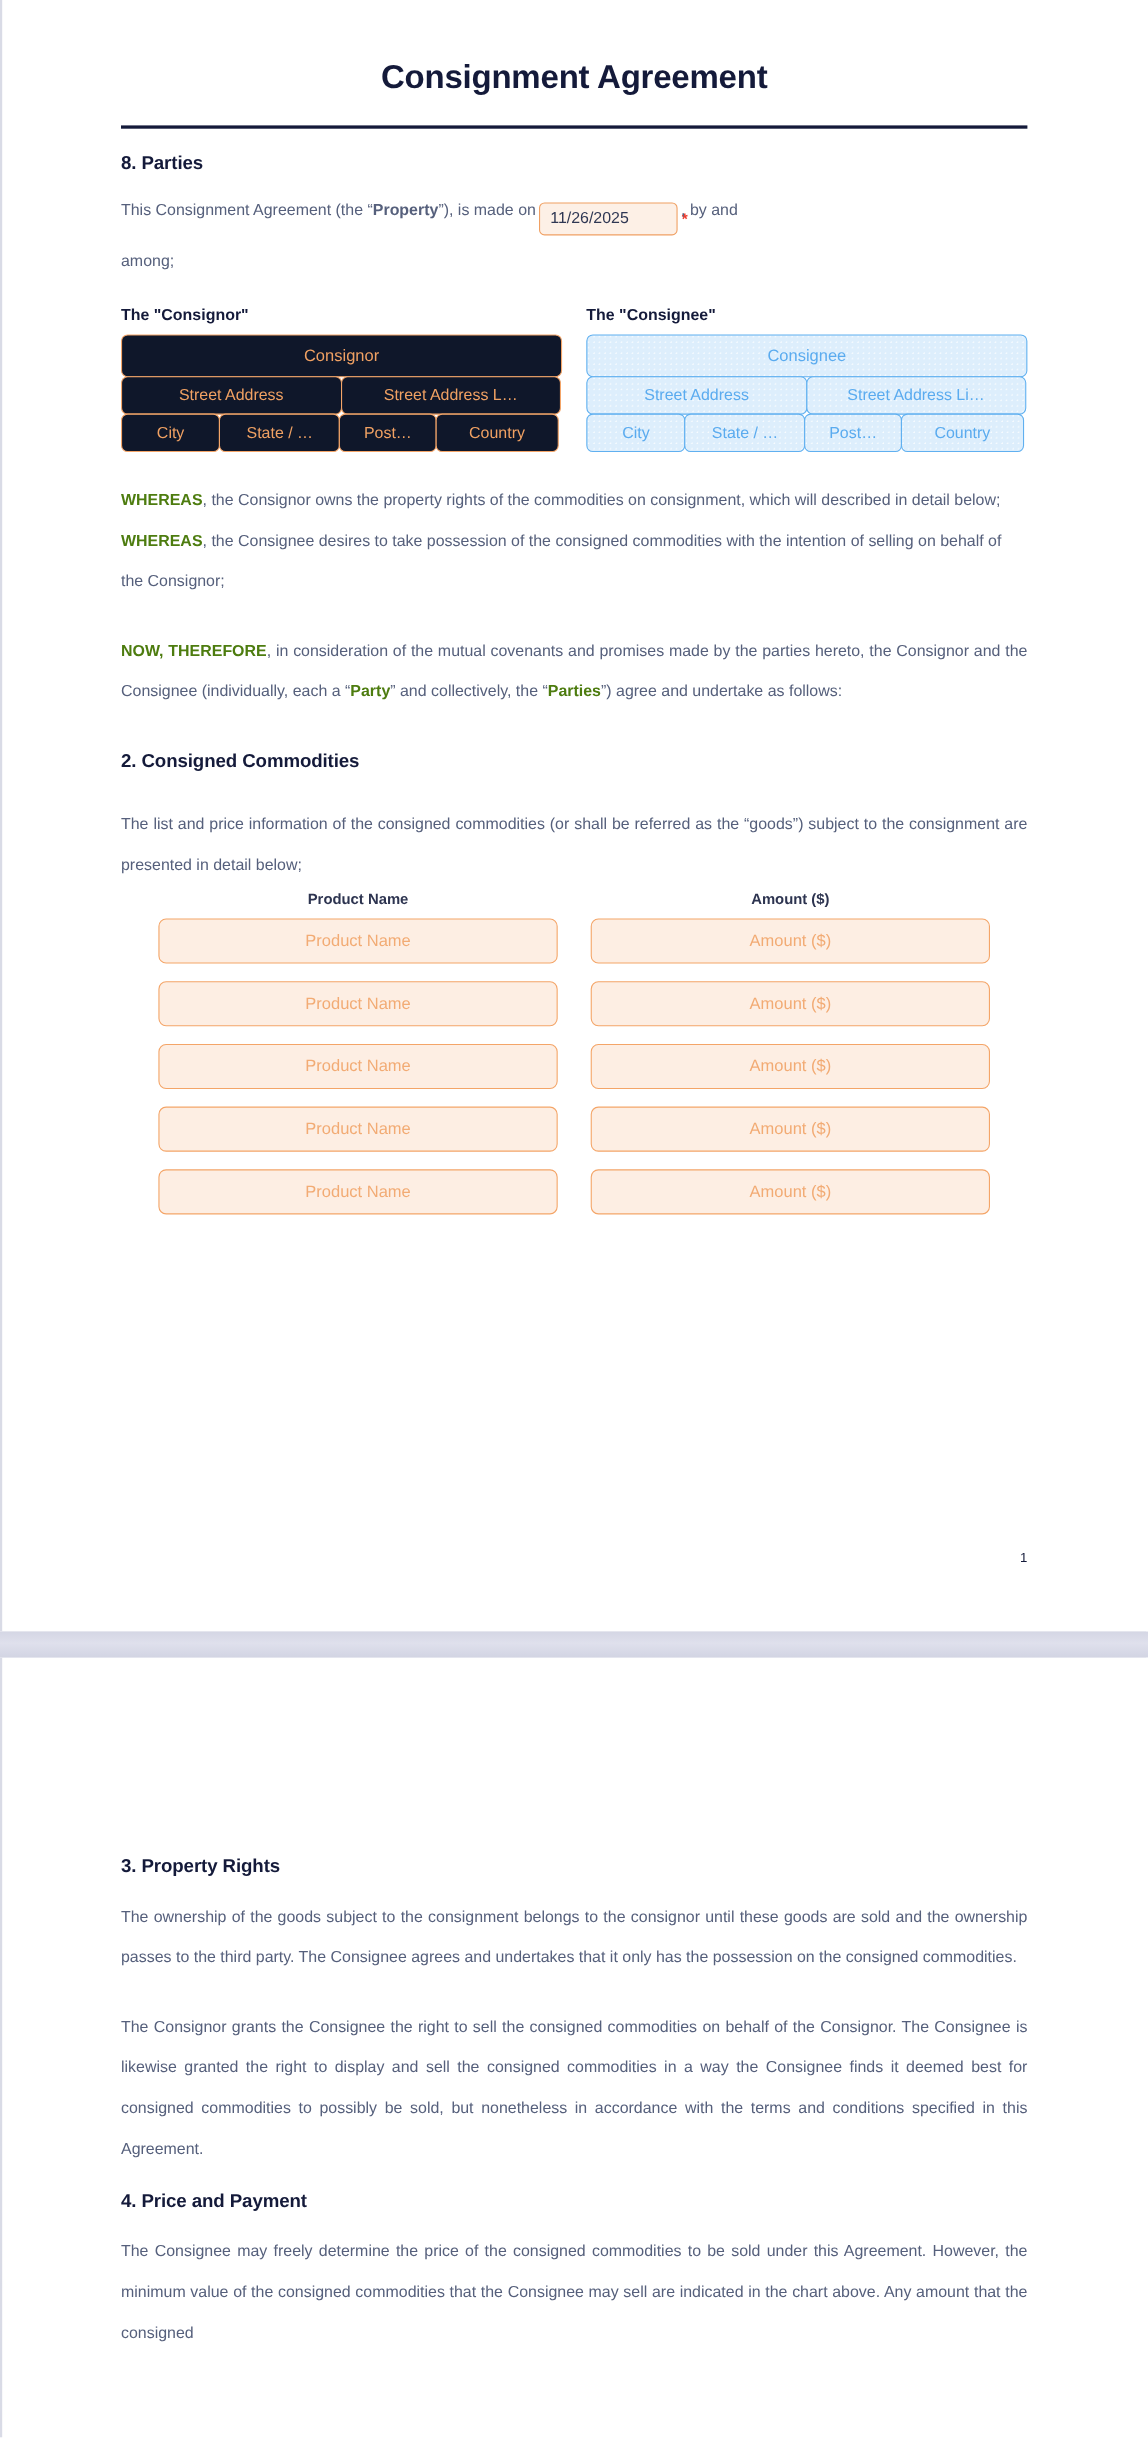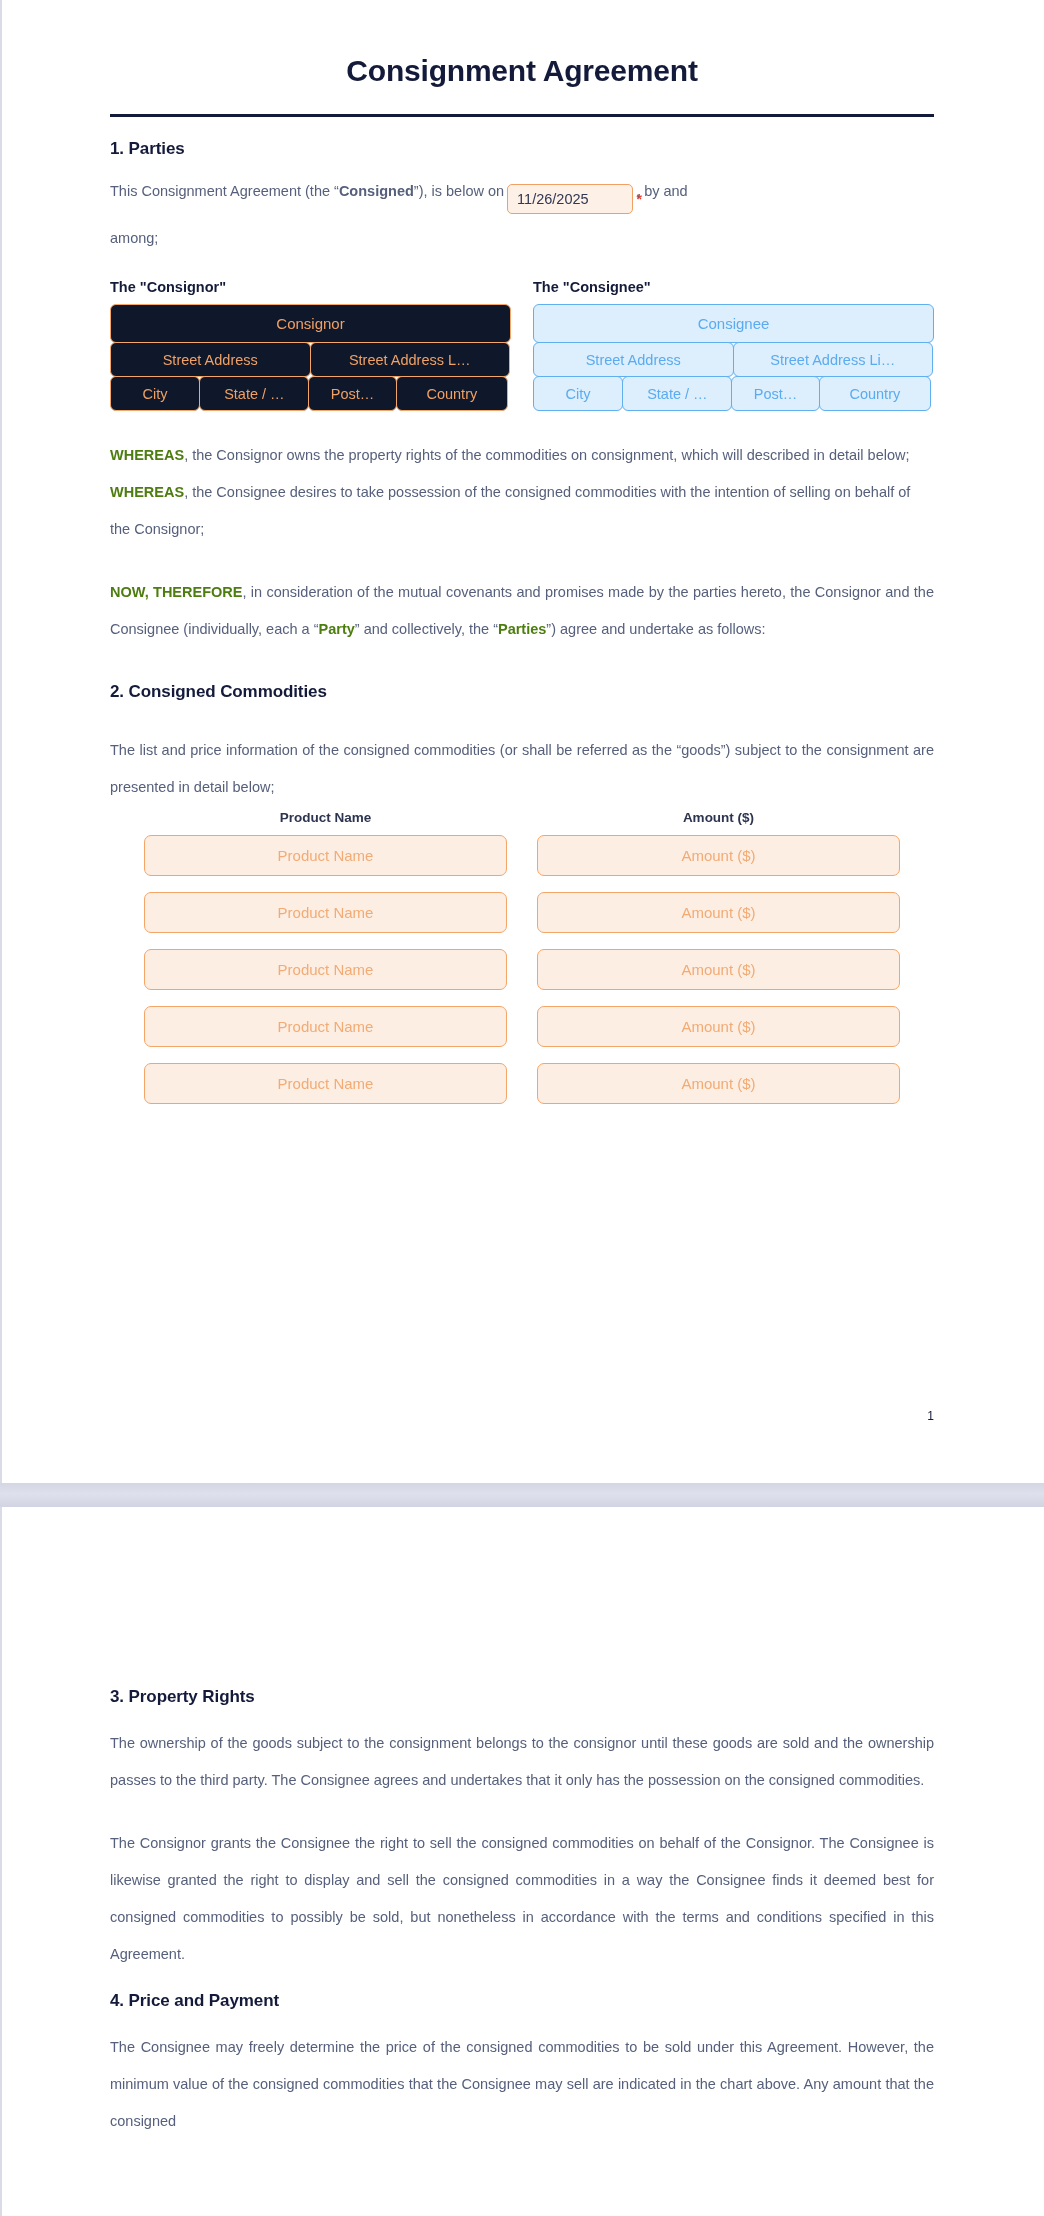--- a/index.html
+++ b/index.html
@@ -203,24 +203,24 @@
 </head>
 <body>
 
 <div class="viewport">
 
   <div class="page page-one">
 
     <h1 class="doc-title">Consignment Agreement</h1>
     <hr class="title-rule">
 
-    <h2 class="section">1. Parties</h2>
+    <h2 class="section">8. Parties</h2>
 
     <div class="intro-line">
-      <span>This Consignment Agreement (the “</span><b>Consigned</b><span>”), is below on</span><span class="date-field">
+      <span>This Consignment Agreement (the “</span><b>Property</b><span>”), is made on</span><span class="date-field">
           <span>11/26/2025</span>
           <span class="req">*</span>
         </span><span>, by and</span>
     </div>
     <div class="intro-line">among;</div>
 
     <div class="parties">
 
       <div class="party o">
         <div class="party-label">The "Consignor"</div>

